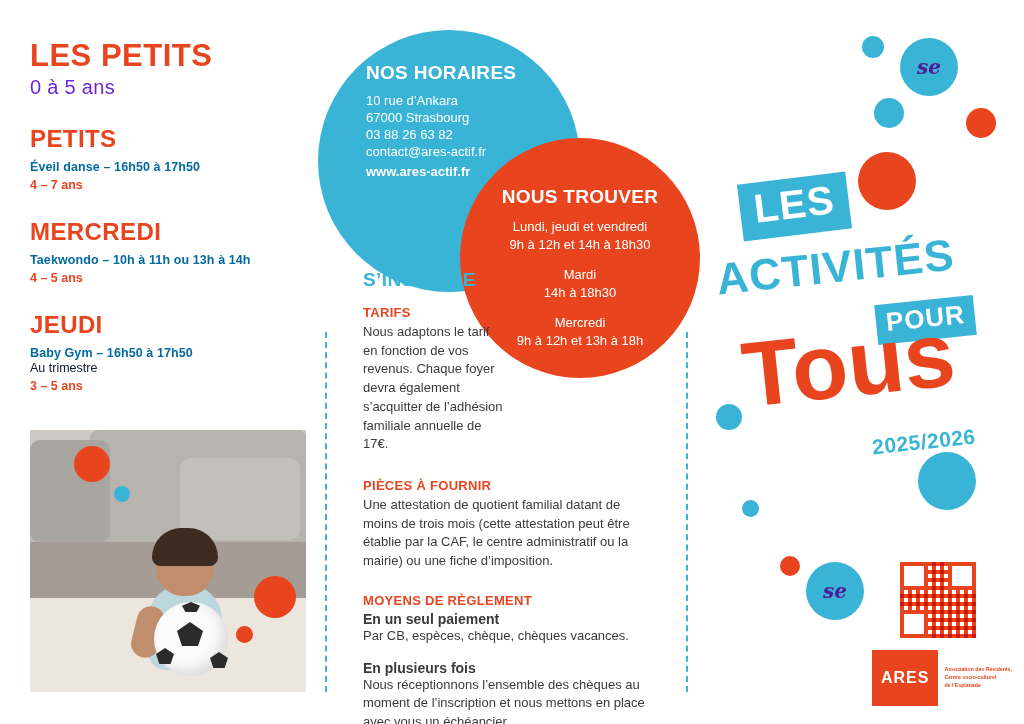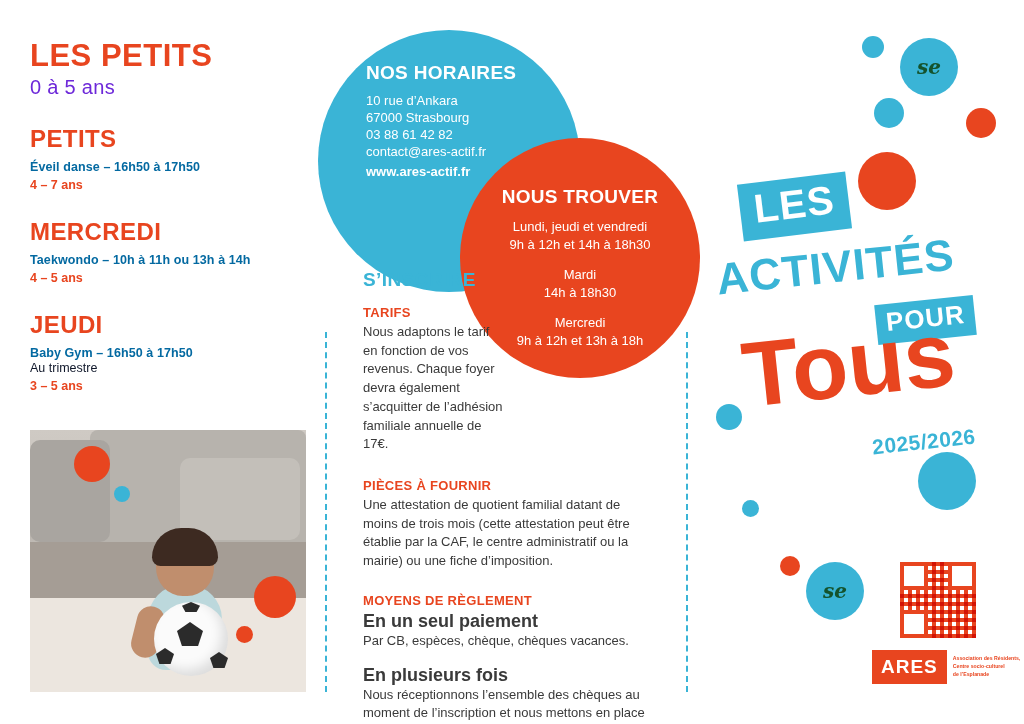--- a/index.html
+++ b/index.html
@@ -263,21 +263,21 @@
   }
   .body-txt {
     font-size: 13px;
     line-height: 1.44;
     color: #3a3a3a;
   }
   .sec-tarifs { width: 140px; }
   .sec-pieces { margin-top: 24px; }
   .sec-moyens { margin-top: 22px; }
   .bold-txt {
-    font-size: 18px;
+    font-size: 14px;
     font-weight: bold;
     color: #3a3a3a;
     margin-top: 2px;
   }
   .gap-sm { margin-top: 14px; }
 
   
   .rd { position: absolute; border-radius: 50%; }
   .rd1 { left: 862px; top: 36px; width: 22px; height: 22px; background: #3ab4d6; }
   .rd3 { left: 966px; top: 108px; width: 30px; height: 30px; background: #e8451f; }
@@ -295,21 +295,21 @@
     width: 58px; height: 58px;
     border-radius: 50%;
     background: #3ab4d6;
   }
   .se-mark {
     position: absolute;
     left: 0; top: 0; right: 0; bottom: 0;
     display: flex;
     align-items: center;
     justify-content: center;
-    color: #14532d;
+    color: #4c1d95;
     font-family: "DejaVu Serif", serif;
     font-style: italic;
     font-size: 20px;
     font-weight: bold;
     text-align: right;
   }
 
   
   .t-les {
     position: absolute;
@@ -384,24 +384,24 @@
 
   .ares-logo {
     position: absolute;
     left: 872px; top: 650px;
     display: flex;
     align-items: center;
   }
   .ares-box {
     background: #e8451f;
     color: #ffffff;
-    font-size: 19px;
+    font-size: 16px;
     font-weight: bold;
     letter-spacing: 1px;
-    padding: 6px 9px;
+    padding: 19px 9px;
   }
   .ares-sub {
     margin-left: 6px;
     color: #e8451f;
     font-size: 5.2px;
     line-height: 1.5;
     font-weight: bold;
   }
 </style>
 </head>
@@ -457,21 +457,21 @@
   <div class="dashed dash-left"></div>
   <div class="dashed dash-right"></div>
 
   <div class="circle-blue"></div>
   <div class="circle-orange"></div>
 
   <div class="horaires">
     <h3>NOS HORAIRES</h3>
     <p>10 rue d’Ankara</p>
     <p>67000 Strasbourg</p>
-    <p>03 88 61 42 82</p>
+    <p>03 88 26 63 82</p>
     <p>contact@ares-actif.fr</p>
     <p class="web">www.ares-actif.fr</p>
   </div>
 
   <div class="trouver">
     <h3>NOUS TROUVER</h3>
     <p>
       <span>Lundi, jeudi et vendredi</span><br>
       <span>9h à 12h et 14h à 18h30</span>
     </p>

